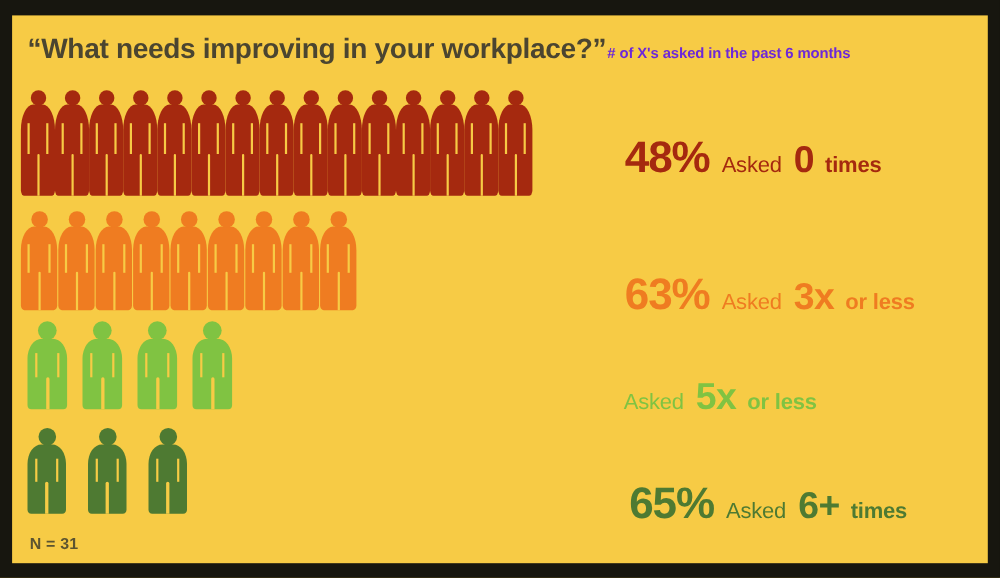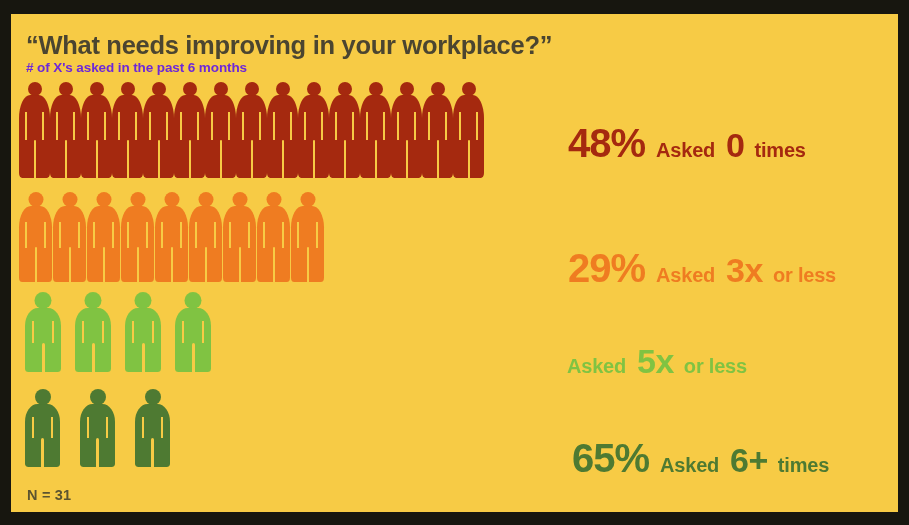--- a/index.html
+++ b/index.html
@@ -31,21 +31,20 @@
 
   
   #header {
     position: absolute;
     left: 14px;
     top: 17px;
     right: 10px;
     display: flex;
     align-items: baseline;
     white-space: nowrap;
-    flex-direction: column;
   }
   #title {
     font-size: 25.5px;
     font-weight: bold;
     color: #4b4530;
     letter-spacing: -0.3px;
   }
   #subtitle {
     font-size: 13.5px;
     font-weight: bold;
@@ -93,21 +92,21 @@
     align-items: baseline;
     white-space: nowrap;
   }
   .stat-pct {
     font-size: 40px;
     font-weight: bold;
     letter-spacing: -1px;
   }
   .stat-asked {
     font-size: 20px;
-    font-weight: bold;
+    font-weight: normal;
     margin-left: 11px;
     letter-spacing: -0.2px;
   }
   .stat-num {
     font-size: 34px;
     font-weight: bold;
     margin-left: 11px;
     letter-spacing: -0.5px;
   }
   .stat-suffix {
@@ -376,21 +375,21 @@
         </div>
       </div>
     <div id="stats">
         <div class="stat-row" style="left: 557px; top: 107px; text-align: right;">
           <span class="stat-pct" style="color: rgb(165, 41, 15);">48%</span>
           <span class="stat-asked" style="color: rgb(165, 41, 15);">Asked</span>
           <span class="stat-num" style="color: rgb(165, 41, 15);">0</span>
           <span class="stat-suffix" style="color: rgb(165, 41, 15);">times</span>
         </div>
         <div class="stat-row" style="left: 557px; top: 232px;">
-          <span class="stat-pct" style="color: rgb(239, 124, 33);">29%</span>
+          <span class="stat-pct" style="color: rgb(239, 124, 33);">63%</span>
           <span class="stat-asked" style="color: rgb(239, 124, 33);">Asked</span>
           <span class="stat-num" style="color: rgb(239, 124, 33);">3x</span>
           <span class="stat-suffix" style="color: rgb(239, 124, 33);">or less</span>
         </div>
         <div class="stat-row" style="left: 545px; top: 328px;">
           <span class="stat-asked" style="color: rgb(128, 195, 66);">Asked</span>
           <span class="stat-num" style="color: rgb(128, 195, 66);">5x</span>
           <span class="stat-suffix" style="color: rgb(128, 195, 66);">or less</span>
         </div>
         <div class="stat-row" style="left: 561px; top: 422px;">

